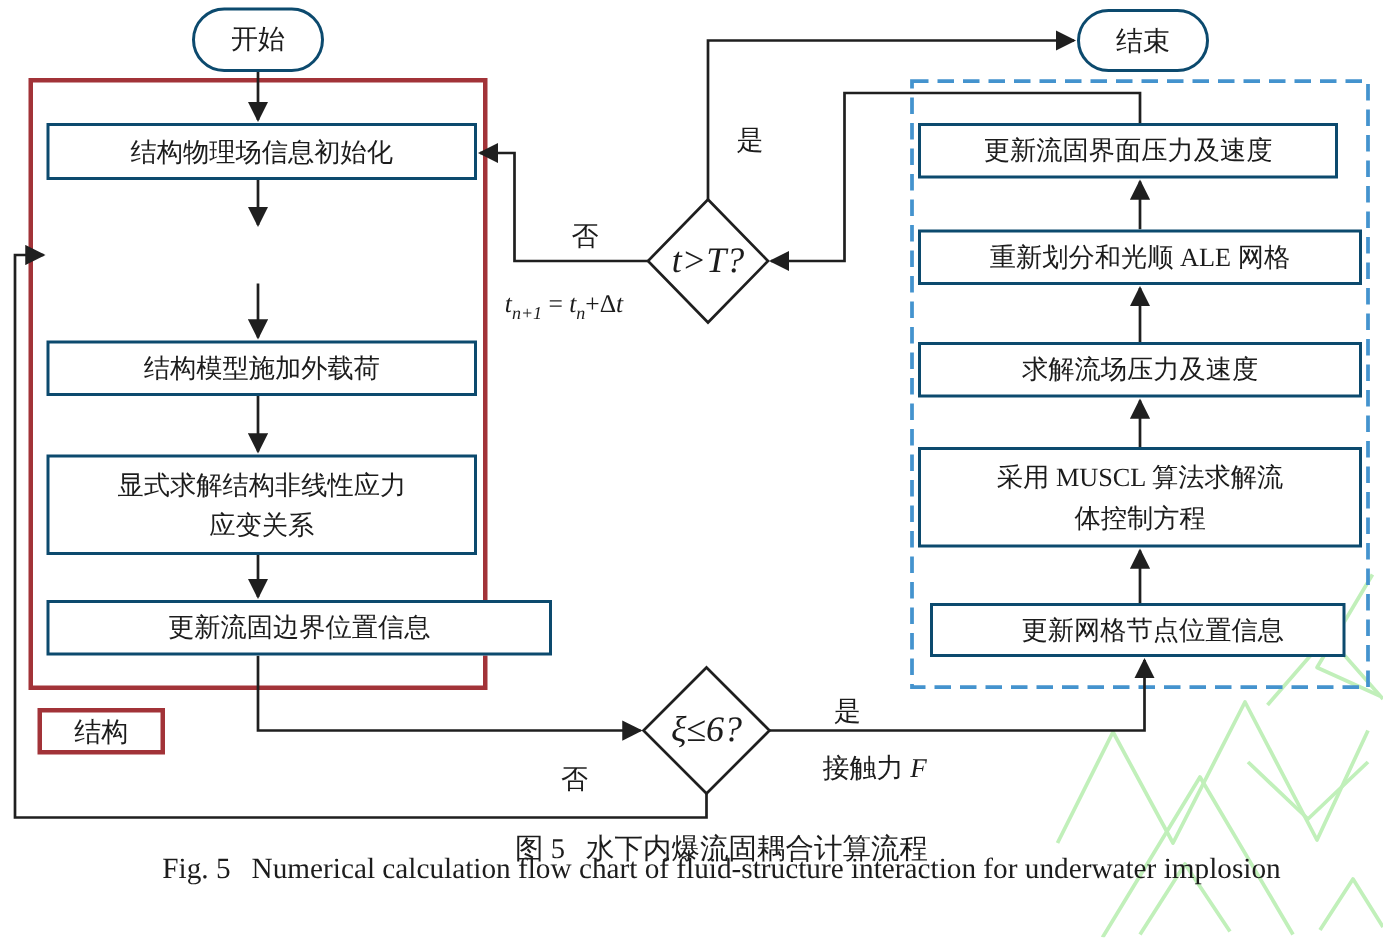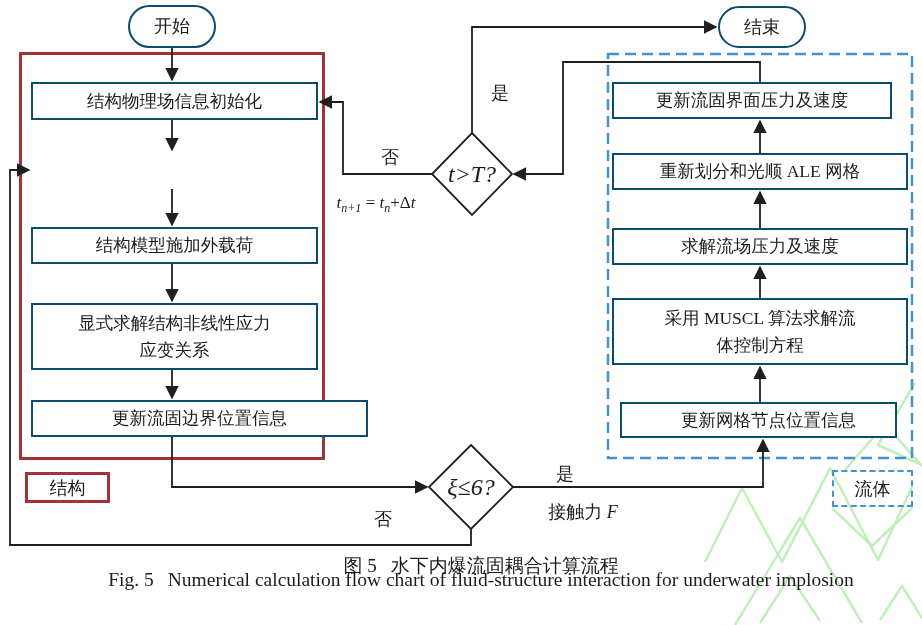--- a/index.html
+++ b/index.html
@@ -124,23 +124,20 @@
   <div class="dlabel" style="left:434px;top:155px;width:76px;height:38px;">
     <span>t&gt;T?</span>
   </div>
   <div class="dlabel" style="left:430px;top:468px;width:82px;height:38px;">
     <span>ξ≤6?</span>
   </div>
 
   <div class="frame-label-red" style="left:25px;top:472px;width:85px;height:31px;">
     <span>结构</span>
   </div>
-  <div class="frame-label-blue" style="left:832px;top:470px;width:81px;height:37px;">
-    <span>流体</span>
-  </div>
 
   <div class="lbl center" style="left:480px;top:80px;width:40px;height:26px;">
     <span>是</span>
   </div>
   <div class="lbl center" style="left:370px;top:144px;width:40px;height:26px;">
     <span>否</span>
   </div>
   <div class="lbl formula" style="left:312px;top:193px;width:128px;">
     <span class="math">t</span><sub>n+1</sub><span> = </span><span class="math">t</span><sub>n</sub><span>+Δ</span><span class="math">t</span>
   </div>

